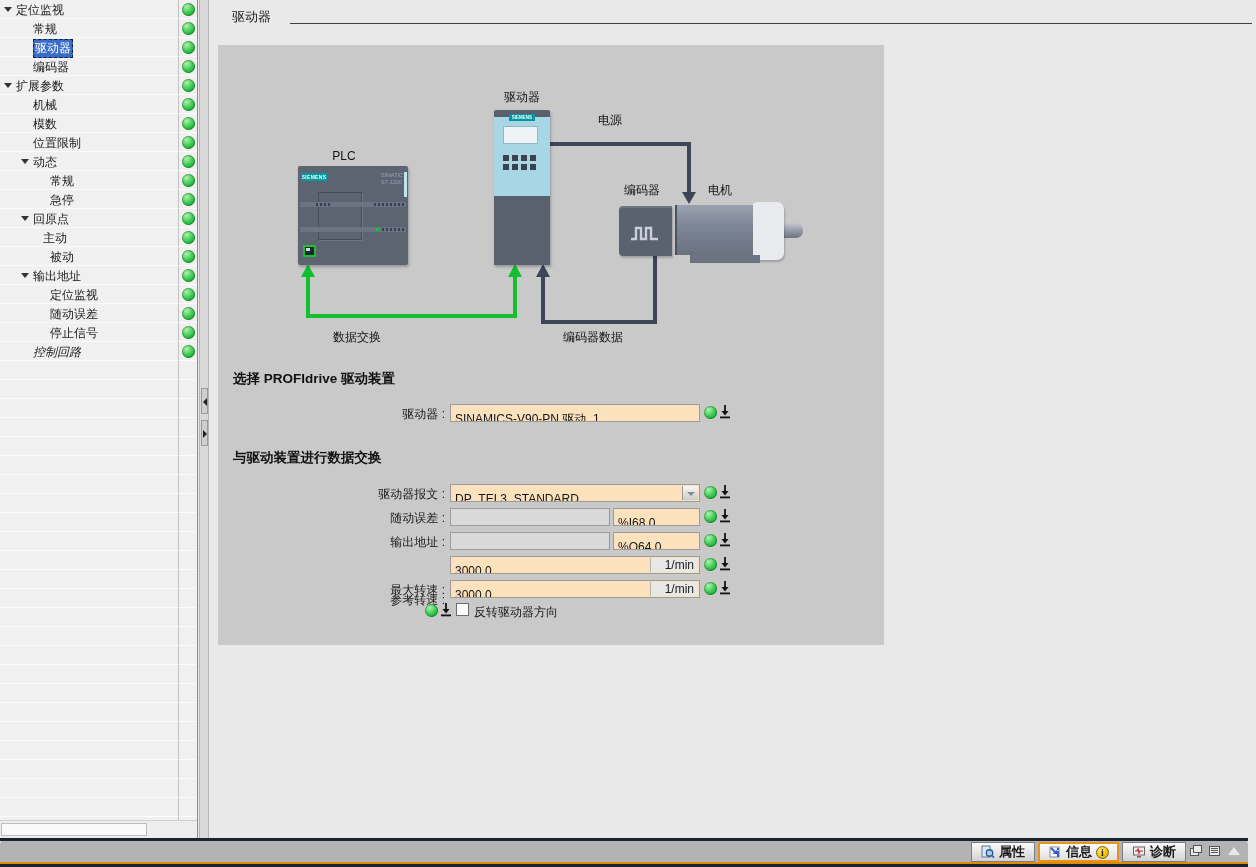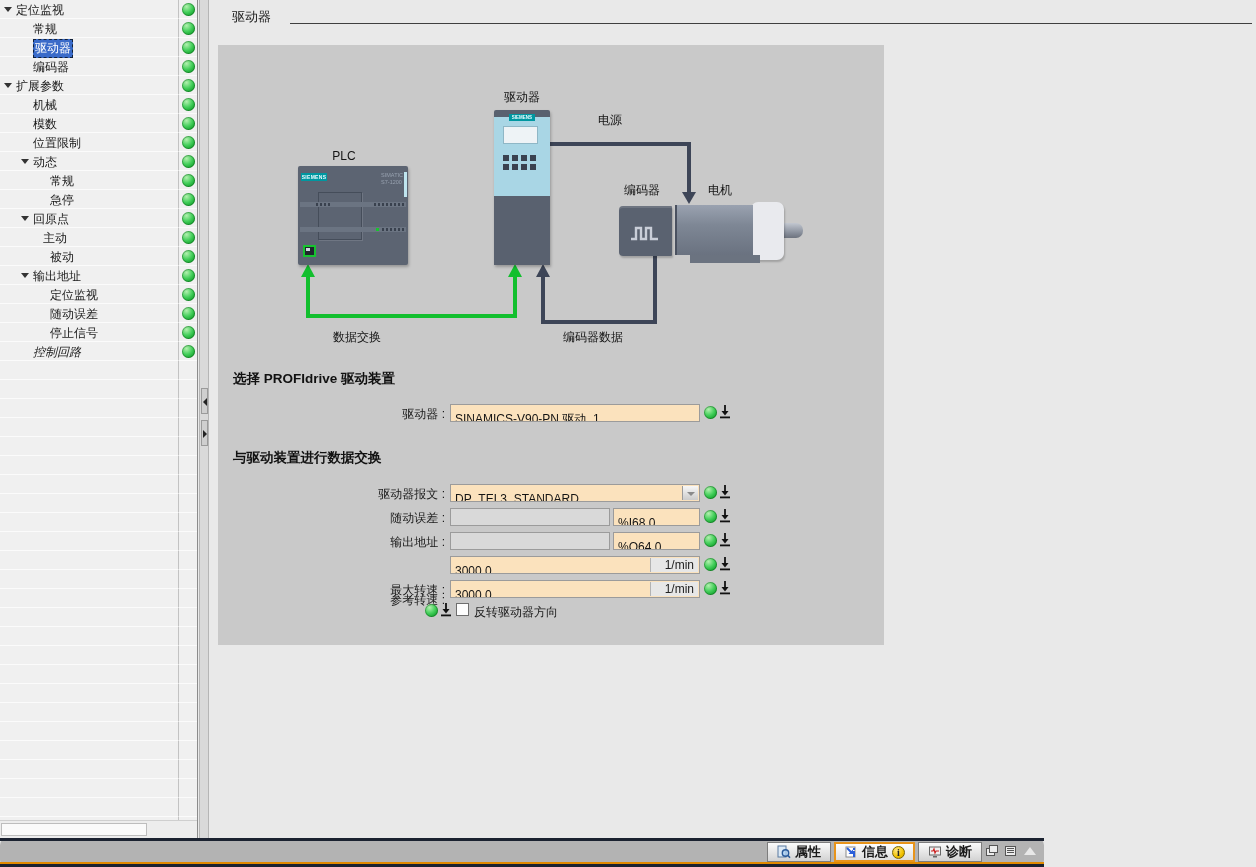--- a/index.html
+++ b/index.html
@@ -74,21 +74,21 @@
   .ddbtn:after { content:""; position:absolute; left:4px; top:6px; border-left:4px solid transparent; border-right:4px solid transparent; border-top:4px solid #8a8a8a; }
   .unitbox { position:absolute; right:1px; top:1px; bottom:1px; width:48px; background:#e7e7e7; border-left:1px solid #b3b3b3; text-align:right; padding:0 4px; line-height:15px; color:#222; }
   .fsphere { position:absolute; width:13px; height:13px; border-radius:50%;
              background:radial-gradient(circle at 35% 28%, #b2f0ae 0%, #44cf5b 45%, #1aa833 75%, #0f8a26 100%);
              box-shadow:inset 0 0 0 1px rgba(0,70,10,.35); }
   .dlicon { position:absolute; width:12px; height:15px; cursor:pointer; }
   .cbox { position:absolute; width:13px; height:13px; background:#fdfdfd; border:1px solid #6e6e6e; cursor:pointer; }
   .cblabel { position:absolute; font-size:12px; color:#1a1a1a; white-space:nowrap; }
 
   
-  #bottom { position:absolute; left:0; top:838px; width:1044px; height:29px; background:#b3b3b3;border-radius:7px; }
+  #bottom { position:absolute; left:0; top:838px; width:1248px; height:29px; background:#b3b3b3;border-radius:7px; }
   #bottom .navy-top { position:absolute; left:0; top:0; width:100%; height:3px; background:#1b2230; }
   #bottom .orange-line { position:absolute; left:0; top:24px; width:100%; height:2px; background:#e08a00; }
   #bottom .navy-bot { position:absolute; left:0; top:26px; width:100%; height:3px; background:#1b2230; }
   #tabs { position:absolute; right:62px; top:4px; display:flex; gap:3px; }
   .tab { position:relative; height:20px; padding:0 9px; background:linear-gradient(#fbfbfb,#d2d2d2); border:1px solid #7d7d7d; display:flex; align-items:center; gap:4px; cursor:pointer; font-size:13px; font-weight:bold; color:#1a1a1a; }
   .tab.active { border:2px solid #e8941a; background:linear-gradient(#ffffff,#dedede); padding:0 8px; }
   .badge-i { width:13px; height:13px; border-radius:50%; background:radial-gradient(circle at 35% 30%,#ffe680,#f2c200 60%,#c79b00); border:1px solid #7a6400; color:#222; font-size:10px; font-weight:bold; line-height:12px; text-align:center; font-family:"Liberation Serif","DejaVu Serif",serif; }
   #panel-btns { position:absolute; right:8px; top:7px; display:flex; gap:7px; align-items:center; }
   .pbtn { position:relative; width:12px; height:12px; cursor:pointer; }
   .pbtn .r1 { position:absolute; left:0; top:3px; width:9px; height:8px; background:#ececec; border:1px solid #555; }

